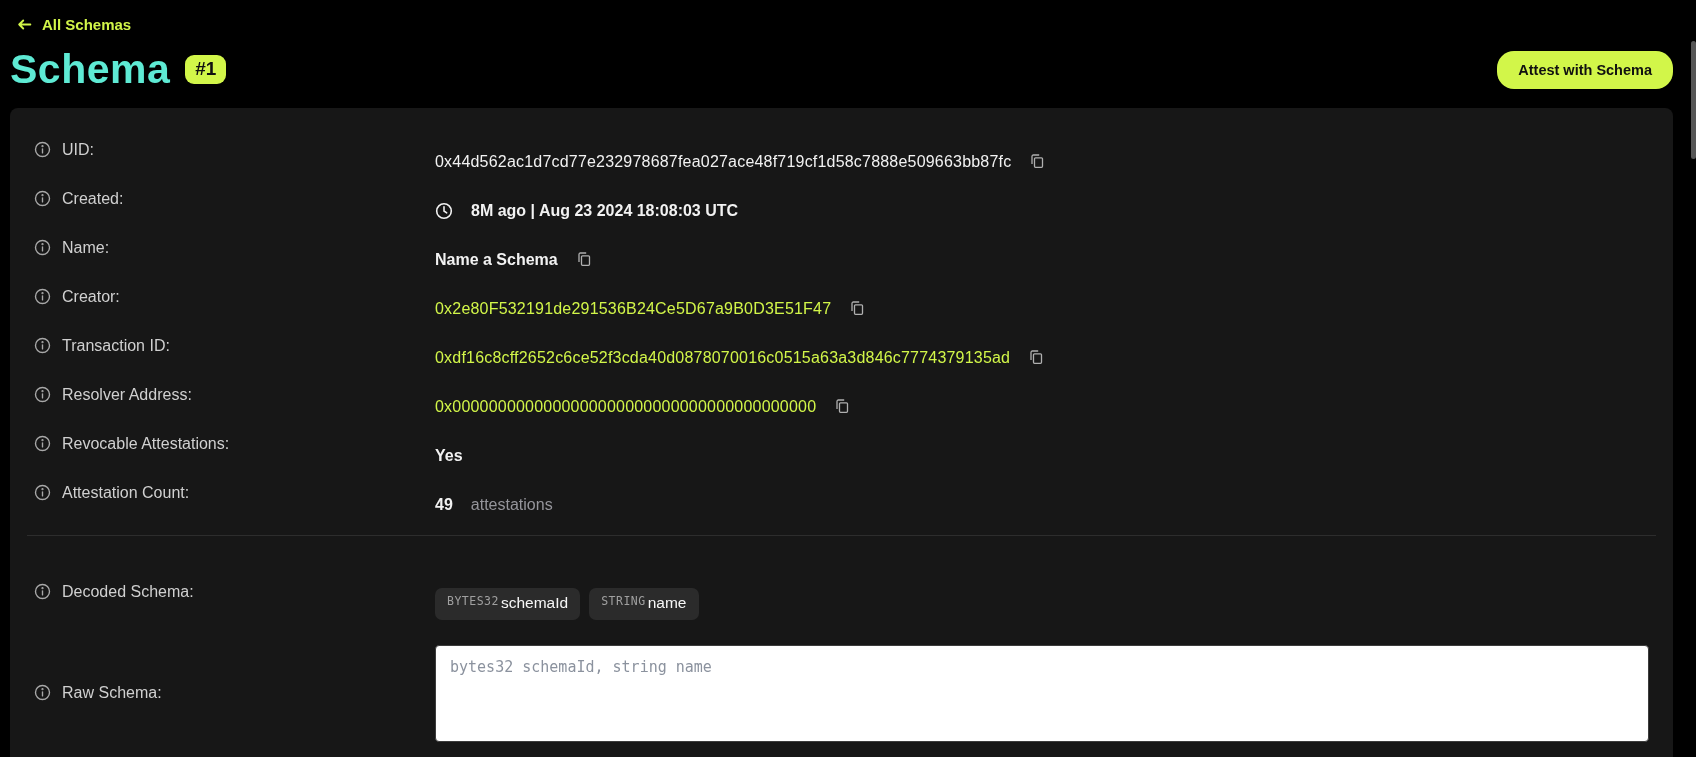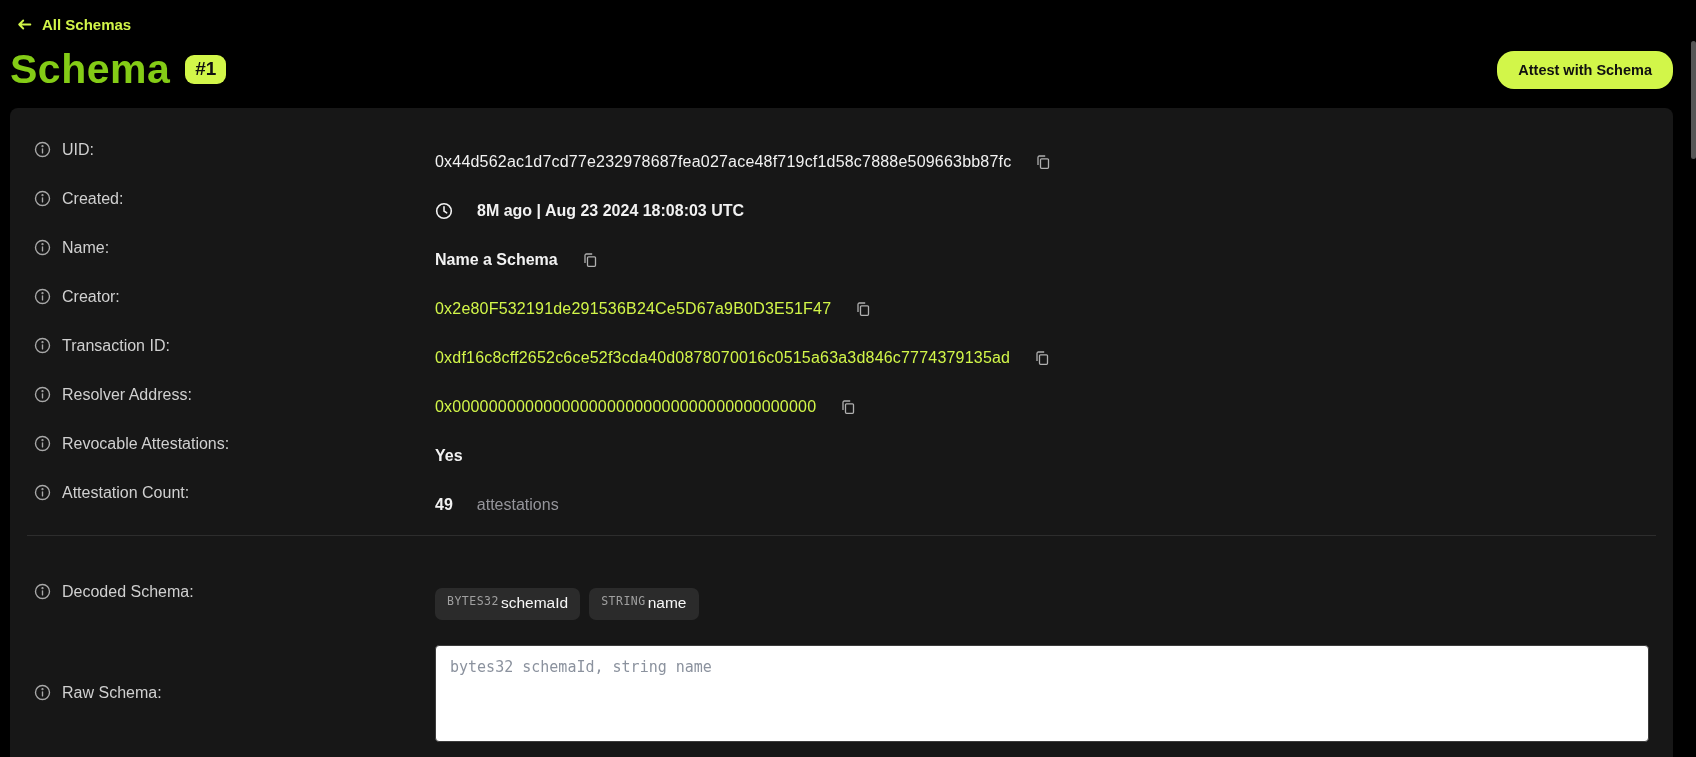--- a/index.html
+++ b/index.html
@@ -10,42 +10,42 @@
     color: #f2f2f2;
     position: relative;
   }
   .header { padding: 16px 23px 0 10px; }
   .back {
     display: inline-flex; align-items: flex-start; gap: 9px;
     margin-left: 6px; cursor: pointer; text-decoration: none;
     color: #d2f649; font-size: 15px; font-weight: 700;
   }
   .title-row { display: flex; align-items: center; margin-top: 9px; }
-  .page-title { color: #84cc16; font-size: 41px; font-weight: 600; letter-spacing: 0.5px; }
+  .page-title { color: #5eead4; font-size: 41px; font-weight: 600; letter-spacing: 0.5px; }
   .badge {
     background: #d2f649; color: #101010; font-weight: 700; font-size: 19px;
     padding: 4px 10px 6px; border-radius: 9px; margin-left: 15px; line-height: 1;
   }
   .attest-btn {
     margin-left: auto; background: #d2f649; color: #101010;
     border: none; border-radius: 17px; padding: 11px 21px;
     font-family: inherit; font-size: 14.5px; font-weight: 700; cursor: pointer;
   }
   .card {
     margin: 15px 23px 0 10px;
     background: #171717; border-radius: 8px;
     padding: 17px 0 20px;
   }
   .row { display: flex; align-items: center; min-height: 49px; padding: 0 24px; }
   .row-label {
     display: flex; align-items: flex-start; gap: 11px;
     width: 401px; flex-shrink: 0;
     color: #d0d0d0; font-size: 16px;
   }
-  .row-value { display: flex; align-items: center; gap: 24px; font-size: 16px; color: #f2f2f2; margin-top: 24px; }
+  .row-value { display: flex; gap: 18px; font-size: 16px; color: #f2f2f2; margin-top: 24px; }
   .mono-hash { letter-spacing: 0.2px; }
   .link-value { color: #d2f649; text-decoration: none; cursor: pointer; }
   .bold { font-weight: 700; }
   .semibold { font-weight: 600; }
   .muted-link { color: #95959b; text-decoration: none; cursor: pointer; }
   .icon { display: inline-flex; flex-shrink: 0; }
   .copy-btn { background: none; border: none; padding: 0; cursor: pointer; display: inline-flex; }
   .divider { border: none; border-top: 1px solid #2d2d2d; margin: 18px 17px; }
   .decoded-row { min-height: 76px; }
   .chips { display: flex; gap: 9px; }

